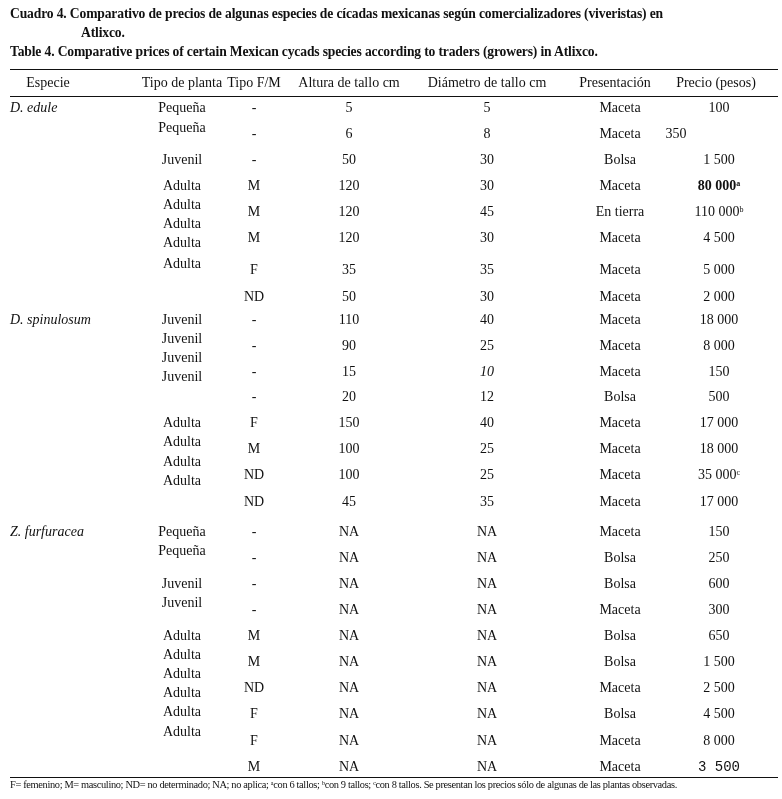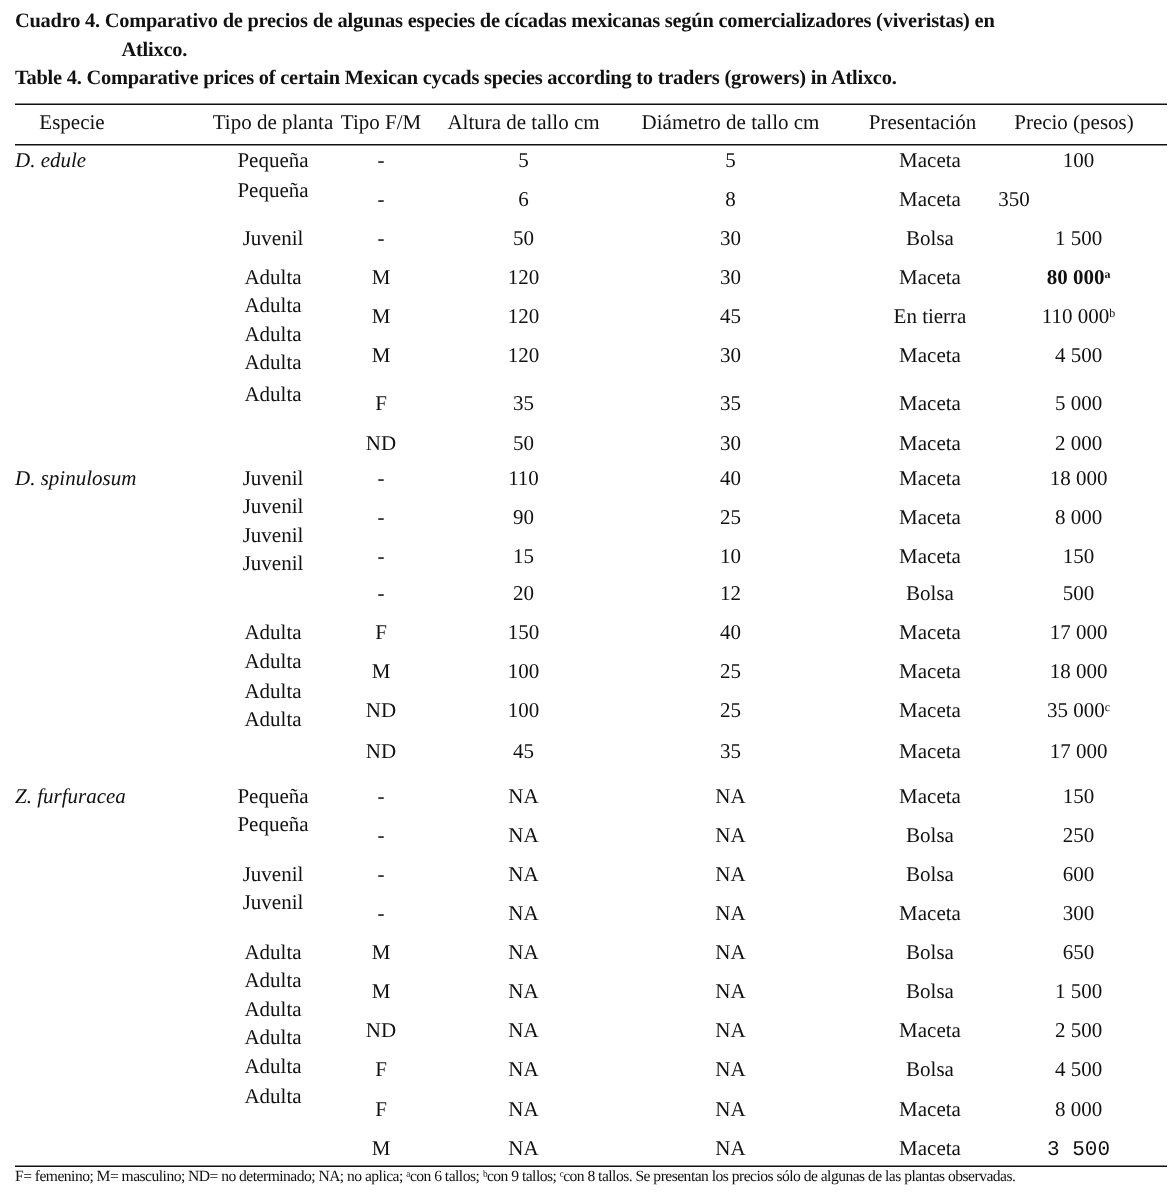--- a/index.html
+++ b/index.html
@@ -125,21 +125,21 @@
       <div>
         <div class="cell" style="left: 254px; top: 346px;">-</div>
         <div class="cell" style="left: 349px; top: 346px;">90</div>
         <div class="cell" style="left: 487px; top: 346px;">25</div>
         <div class="cell" style="left: 620px; top: 346px;">Maceta</div>
         <div class="cell" style="left: 719px; top: 346px;"><span>8 000</span></div>
       </div>
       <div>
         <div class="cell" style="left: 254px; top: 372px;">-</div>
         <div class="cell" style="left: 349px; top: 372px;">15</div>
-        <div class="cell" style="left: 487px; top: 372px;">10</div>
+        <div class="cell" style="left: 487px; top: 372px; font-style: italic;">10</div>
         <div class="cell" style="left: 620px; top: 372px;">Maceta</div>
         <div class="cell" style="left: 719px; top: 372px;"><span>150</span></div>
       </div>
       <div>
         <div class="cell" style="left: 254px; top: 397px;">-</div>
         <div class="cell" style="left: 349px; top: 397px;">20</div>
         <div class="cell" style="left: 487px; top: 397px;">12</div>
         <div class="cell" style="left: 620px; top: 397px;">Bolsa</div>
         <div class="cell" style="left: 719px; top: 397px;"><span>500</span></div>
       </div>

